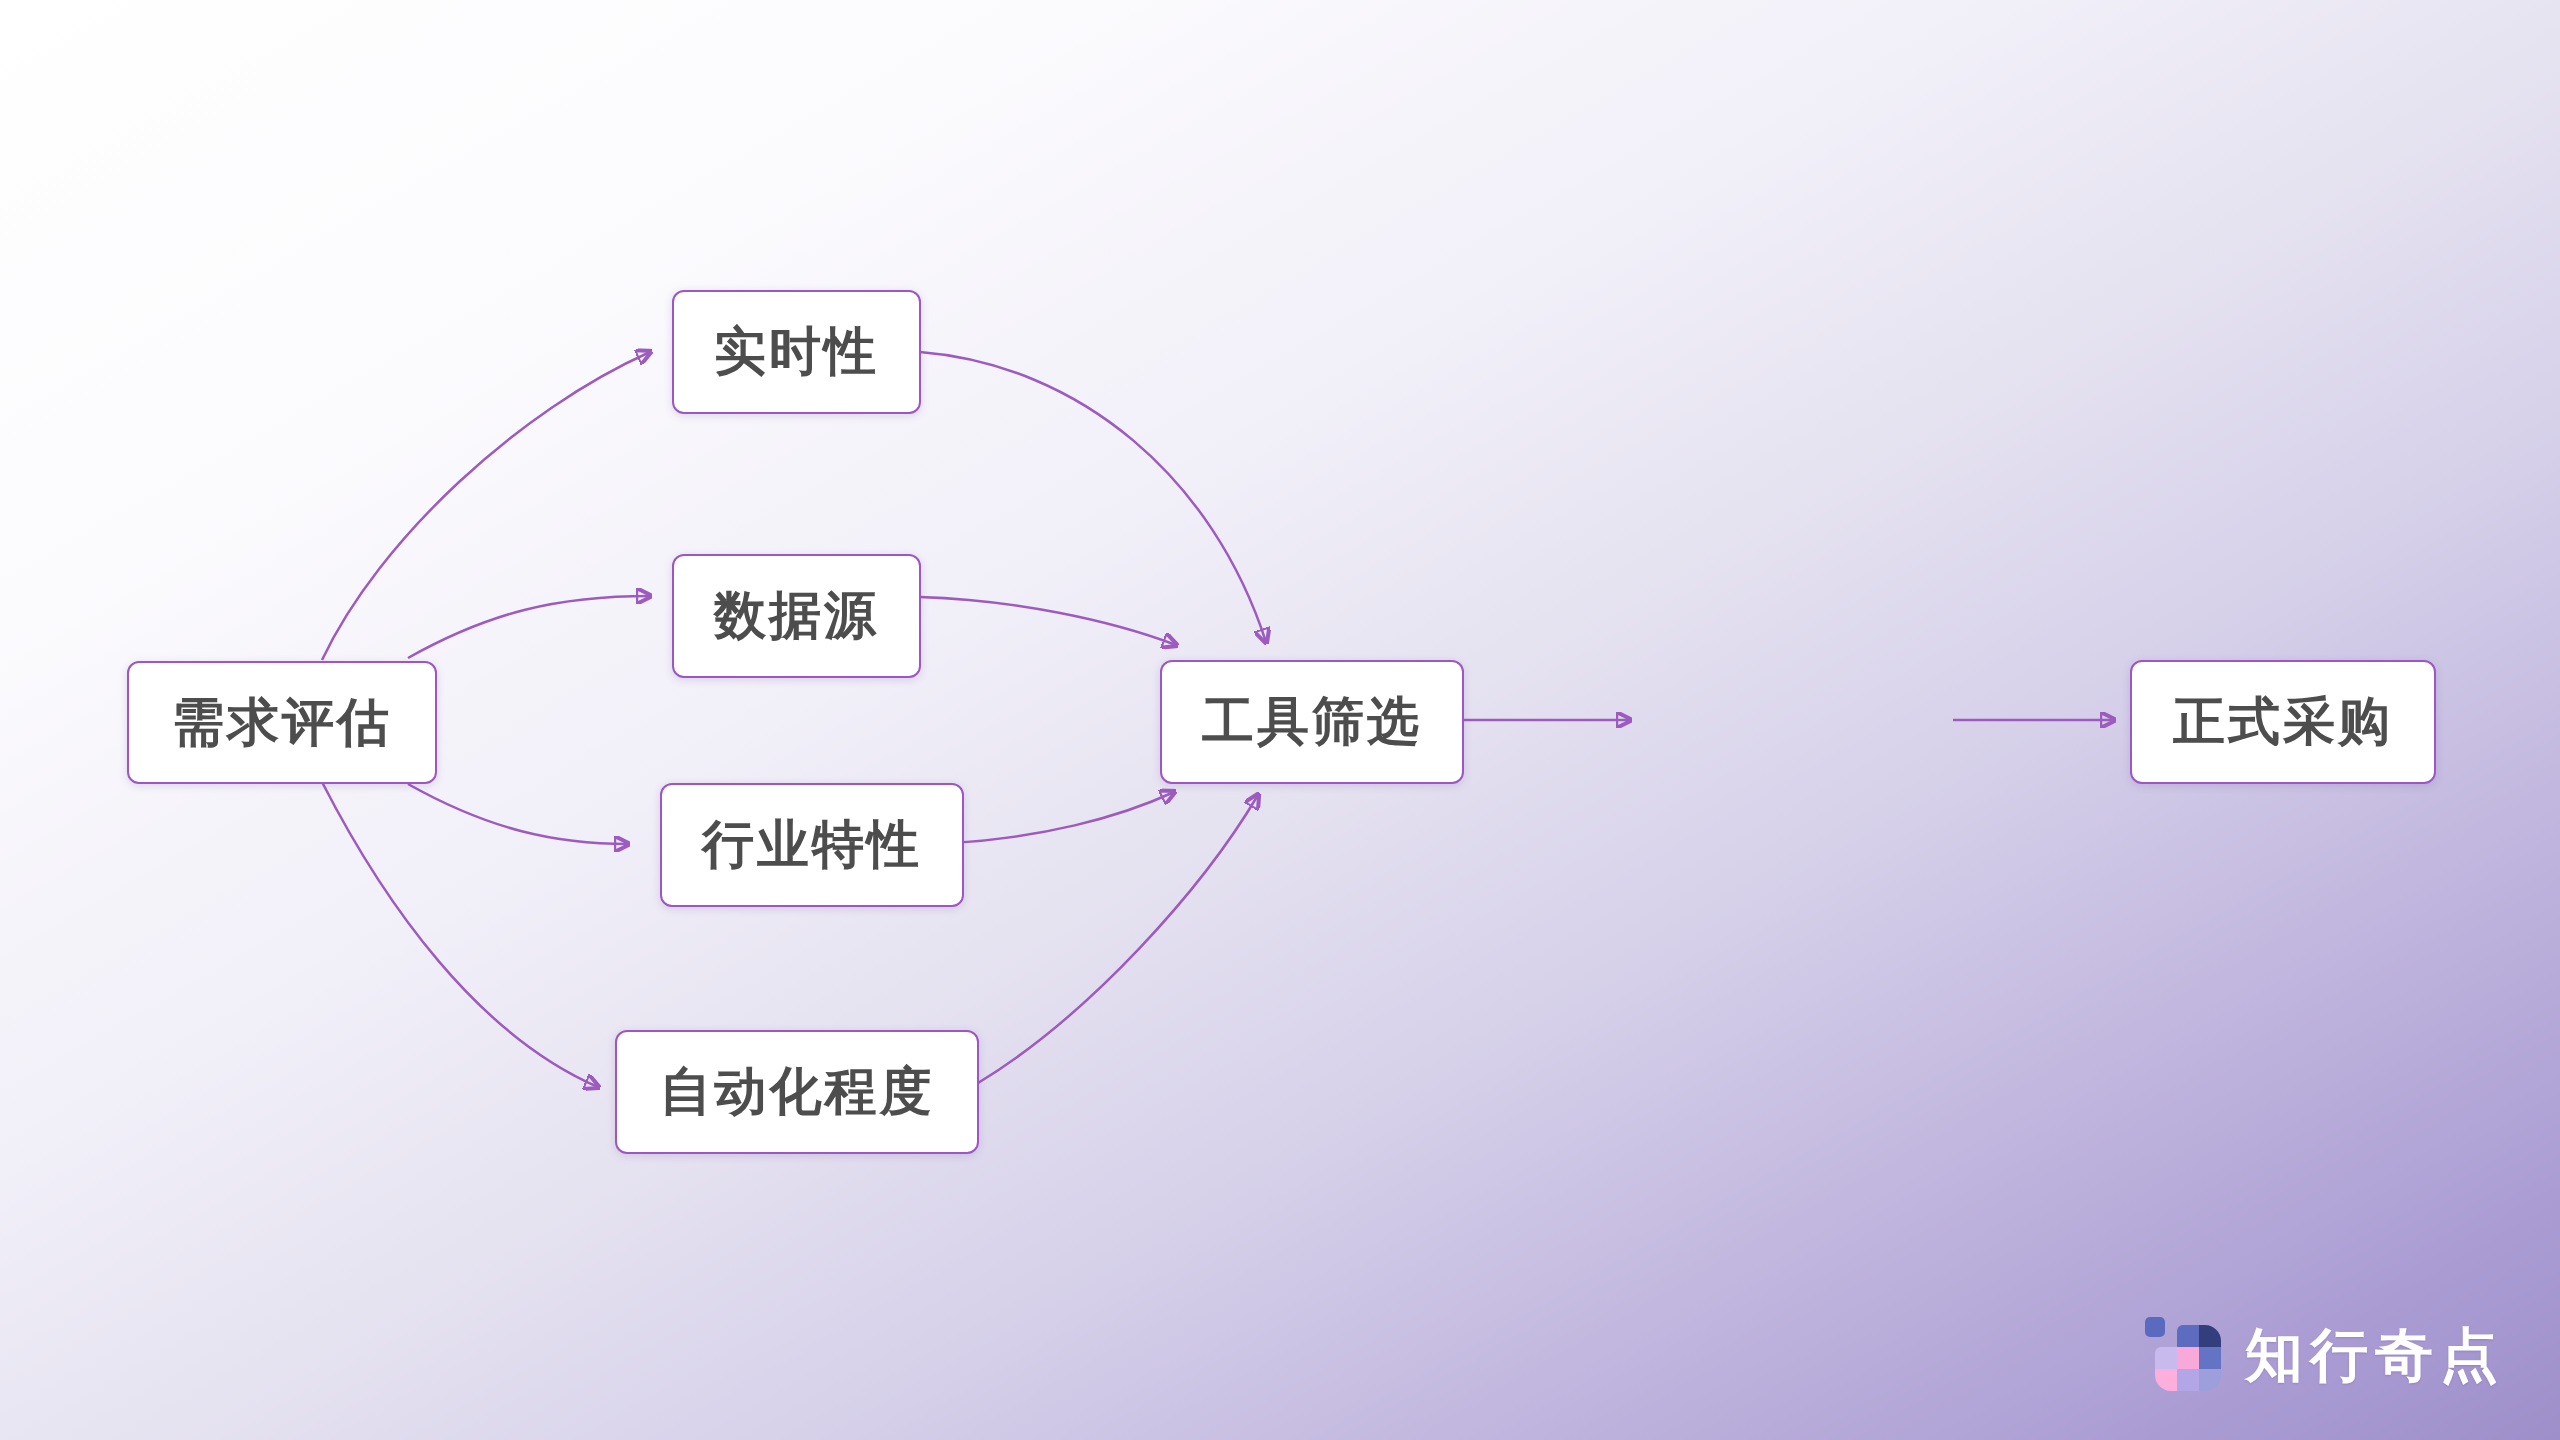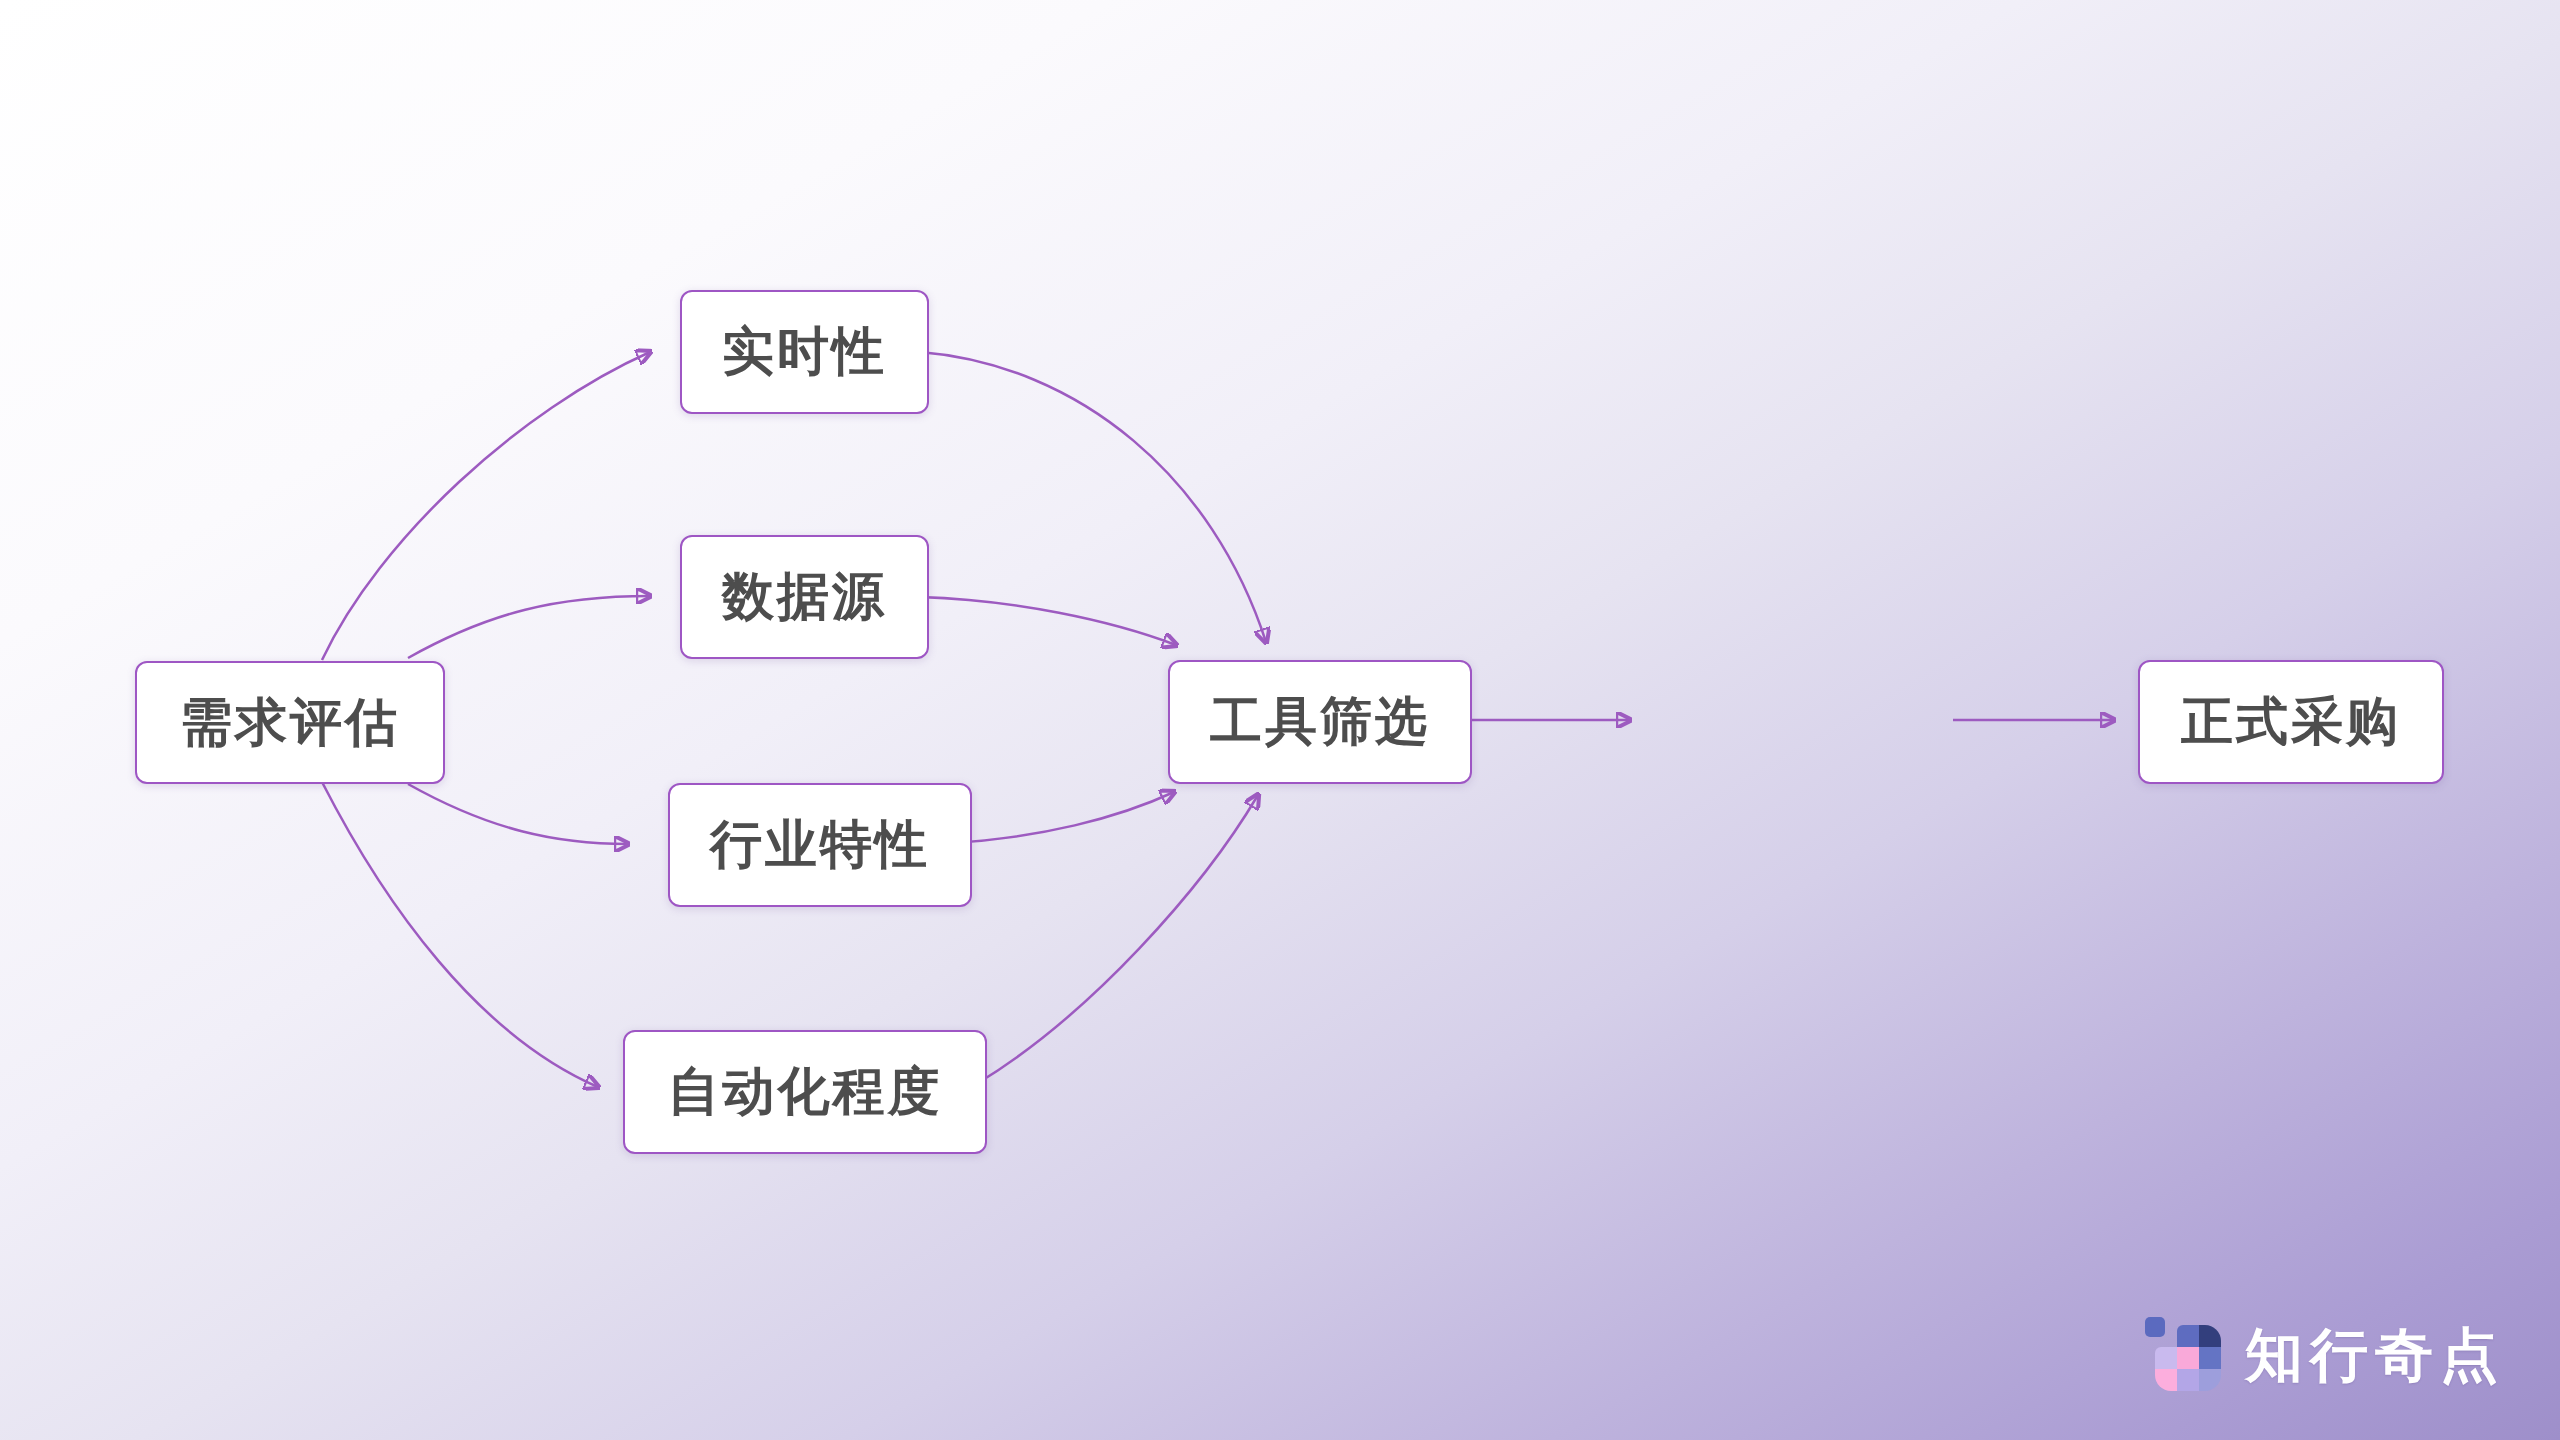--- a/index.html
+++ b/index.html
@@ -14,26 +14,25 @@
       #d5cfe9 66%, #beb3dd 80%, #aa9cd3 92%, #9e8fca 100%);
   }
   .edges{position:absolute;left:0;top:0;width:2560px;height:1440px;}
   .edges path{fill:none;stroke:#9d5bc0;stroke-width:2.5;}
   .node{
     position:absolute;display:flex;align-items:center;justify-content:center;
     background:#ffffff;border:2.5px solid #9e56c4;border-radius:12px;
     box-shadow:0 2px 8px rgba(105,70,150,0.18);
     color:#4d4d4d;font-size:52px;font-weight:800;letter-spacing:3px;
     white-space:nowrap;
-    margin-left:8px;
   }
   
   #n0{left:127px;top:661px;width:306px;height:119px;}
   #n1{left:672px;top:290px;width:245px;height:120px;}
-  #n2{left:672px;top:535px;width:245px;height:120px;text-align:center;}
+  #n2{left:672px;top:554px;width:245px;height:120px;text-align:center;}
   #n3{left:660px;top:783px;width:300px;height:120px;}
   #n4{left:615px;top:1030px;width:360px;height:120px;}
   #n5{left:1160px;top:660px;width:300px;height:120px;}
   #n6{left:1645px;top:660px;width:305px;height:120px;}
   #n7{left:2130px;top:660px;width:302px;height:120px;}
   
   .logo{position:absolute;right:55px;bottom:45px;display:flex;align-items:center;gap:22px;}
   .logo-mark{position:relative;width:68px;height:70px;}
   .logo-mark .chip{position:absolute;width:20px;height:20px;top:-4px;left:-10px;
     border-radius:5px;background:#5b6abf;}

